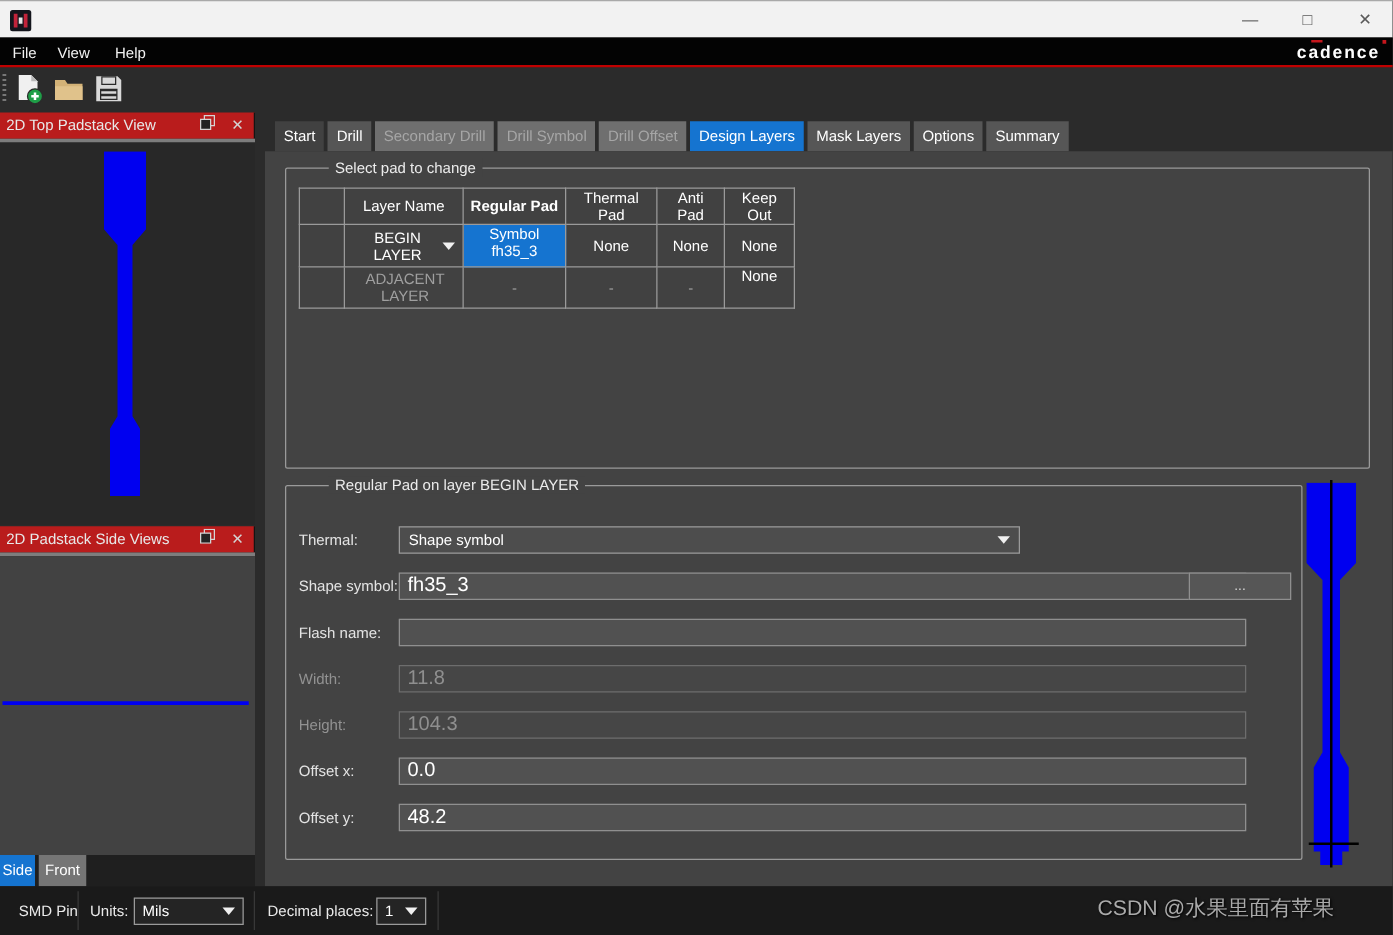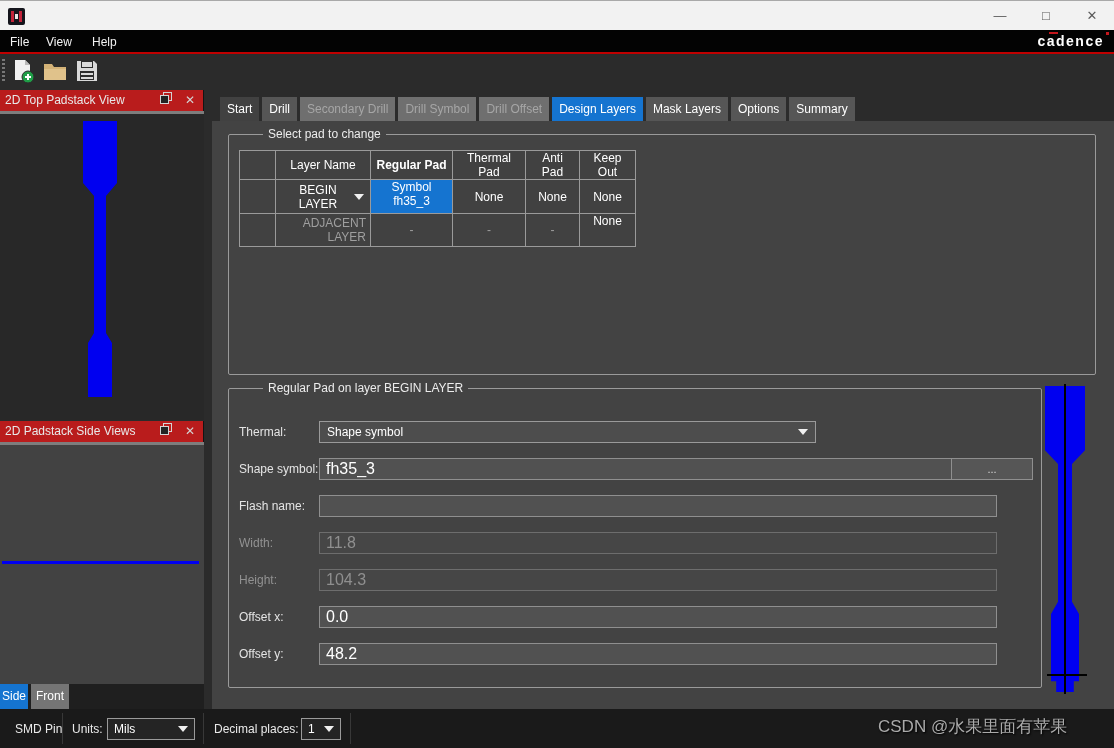--- a/index.html
+++ b/index.html
@@ -244,21 +244,21 @@
                   <span class="arr"></span>
                 </div>
           </td>
           <td class="cell-sel">Symbol fh35_3</td>
           <td>None</td>
           <td>None</td>
           <td>None</td>
         </tr>
         <tr class="r2">
           <td></td>
-          <td class="dim" style="text-align:right; padding-left:6px;">ADJACENT LAYER</td>
+          <td class="dim" style="text-align:center; padding-left:6px;">ADJACENT LAYER</td>
           <td class="dim">-</td>
           <td class="dim">-</td>
           <td class="dim">-</td>
           <td class="vtop">None</td>
         </tr>
       </tbody>
         </table>
     </div>
 
     <div class="groupbox gb2">

